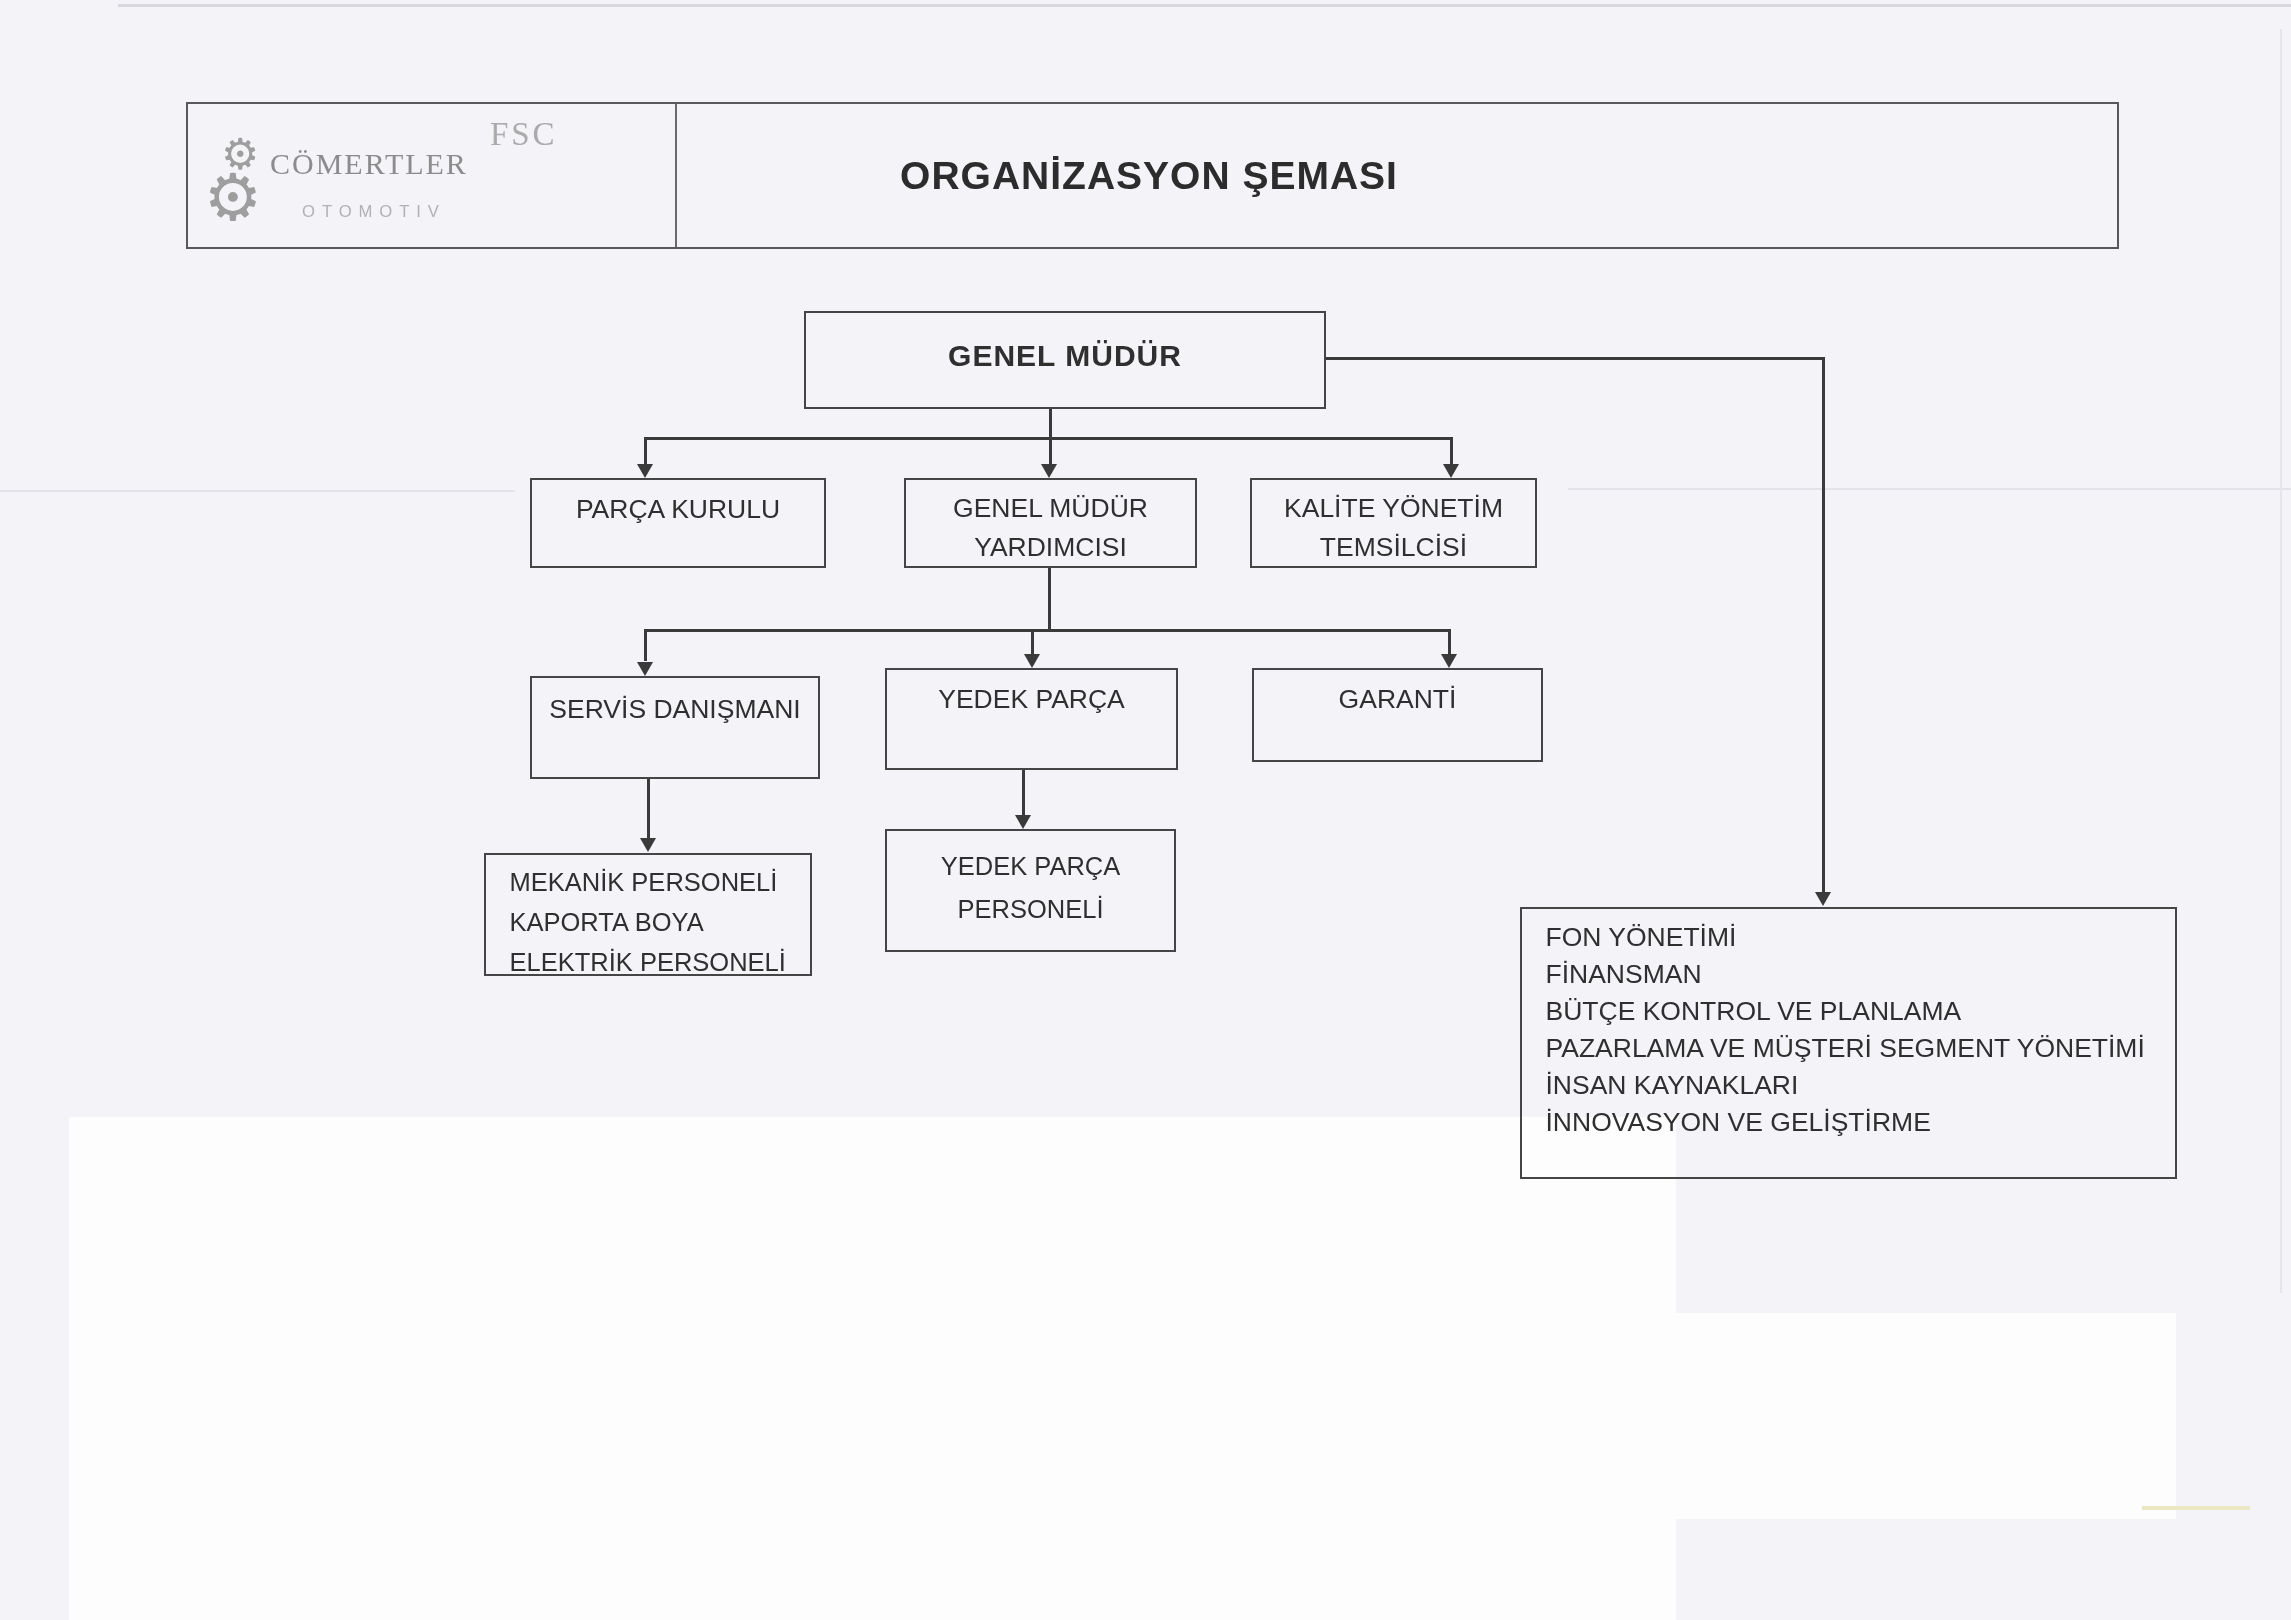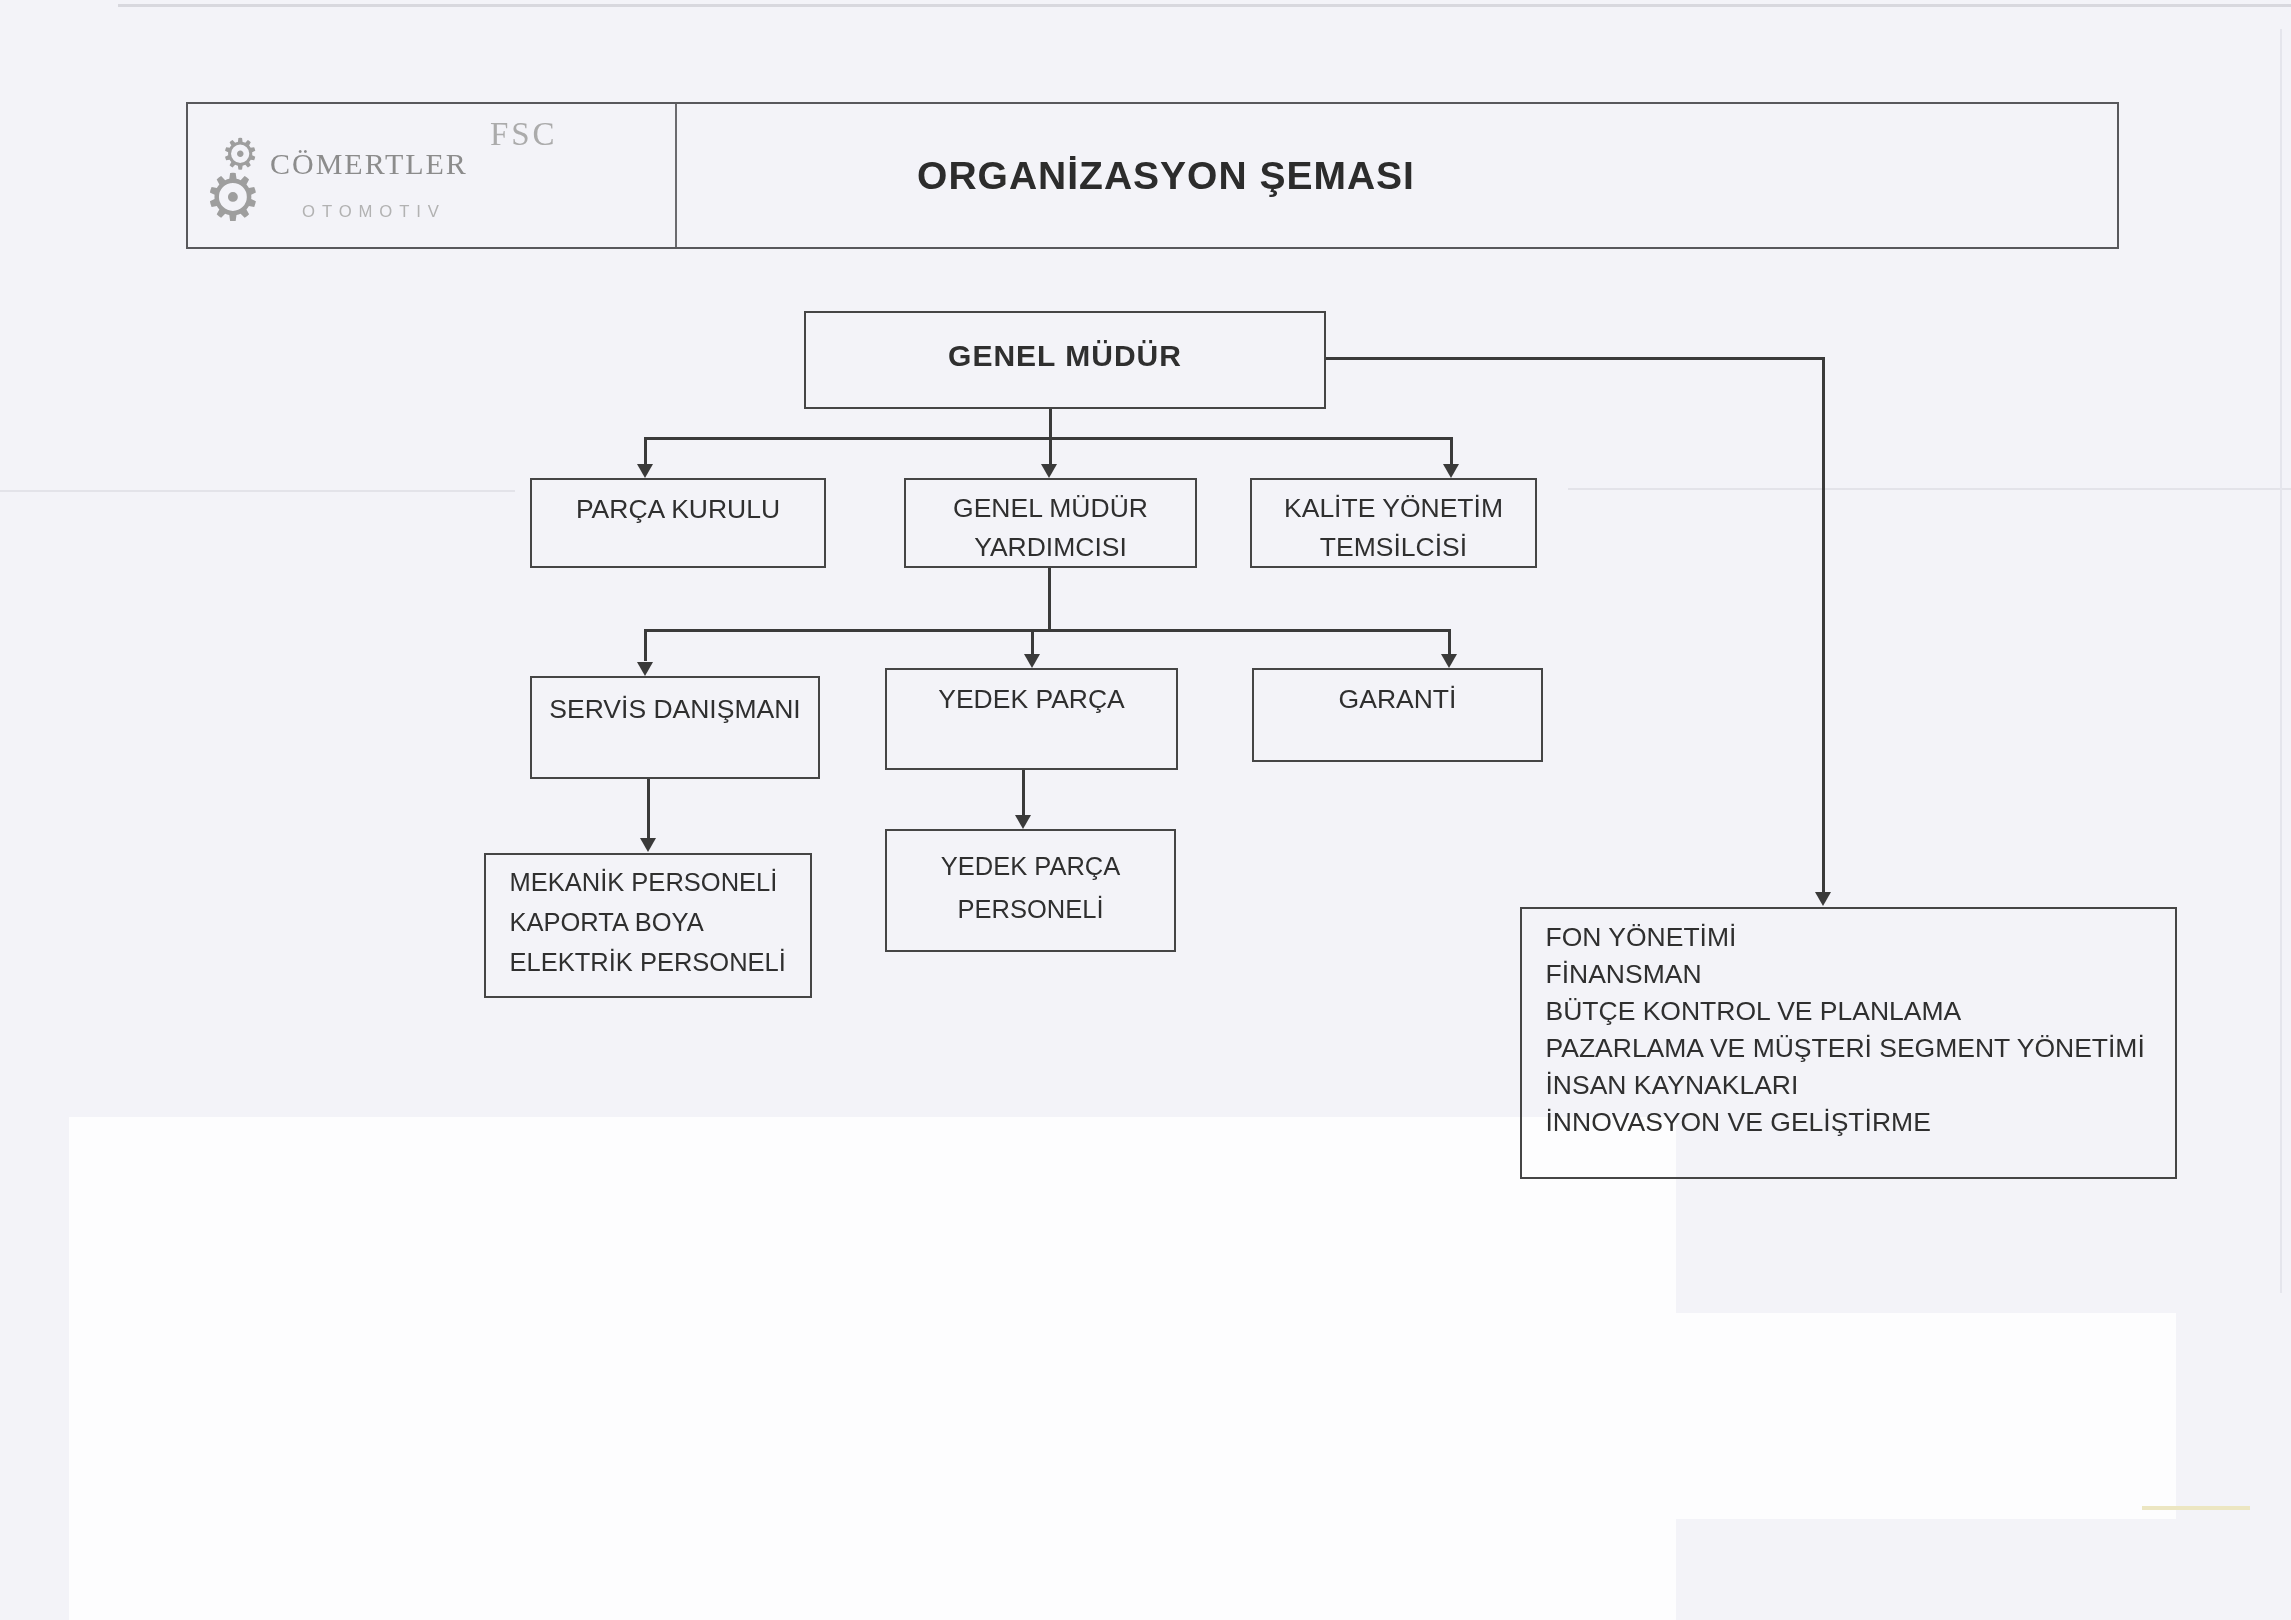--- a/index.html
+++ b/index.html
@@ -16,21 +16,21 @@
   .a-fold-r    { left:1568px; top:488px; width:723px; height:2px; background:#e3e3e9; }
   .a-edge-r    { left:2280px; top:29px; width:2px; height:1264px; background:#e5e5ec; }
   .a-white-1   { left:69px;  top:1117px; width:1607px; height:503px; background:#fdfdfe; }
   .a-white-2   { left:1470px; top:1313px; width:706px; height:206px; background:#fdfdfe; }
   .a-yellow    { left:2142px; top:1506px; width:108px; height:3.9px; background:#ece6c2; }
   
   .hdr { position:absolute; left:186px; top:102px; width:1929px; height:143px;
          border:2px solid #58585c; background:transparent; z-index:2; }
   .hdr-cell { position:absolute; top:0; height:100%; }
   .hdr-logo  { left:0; width:487px; border-right:2px solid #6a6a6e; }
-  .hdr-title { left:489px; width:944px; display:flex; align-items:center; justify-content:center;padding-left:17px; }
+  .hdr-title { left:489px; width:944px; display:flex; align-items:center; justify-content:center; }
   .hdr-info  { left:1433px; right:0; }
   .title-text { font-size:39px; font-weight:bold; letter-spacing:1px; color:#2c2c2c; }
   
   .logo-el { position:absolute; }
   .gear { font-family:"DejaVu Sans", sans-serif; color:#9e9e9e; line-height:1; }
   .gear-sm { left:33px; top:29px; font-size:43px; }
   .gear-lg { left:15.7px; top:61px; font-size:65px; }
   .logo-fsc  { left:302px; top:11.8px;  font-size:33px; letter-spacing:2.9px; color:#ababab;
                font-family:"Liberation Serif", serif; }
   .logo-name { left:82px;  top:43px;  font-size:30px; letter-spacing:2px; color:#8c8c8c;
@@ -49,21 +49,21 @@
          text-align:center; font-size:26.5px; color:#2f2f2f; z-index:2;
          white-space:pre-line; }
   .b-gm      { left:804px;  top:311px; width:522px; height:98px; border-width:2.9px;
                font-size:30px; font-weight:bold; padding-top:25.5px; letter-spacing:1px; }
   .b-etik    { left:530px;  top:478px; width:296px; height:90px;  padding-top:13.7px; }
   .b-gmy     { left:904px;  top:478px; width:293px; height:90px;  padding-top:8.8px;  line-height:39px; }
   .b-kalite  { left:1250px; top:478px; width:287px; height:90px;  padding-top:8.8px;  line-height:39px; }
   .b-servis  { left:530px;  top:676px; width:290px; height:103px; padding-top:15.7px; }
   .b-yedek   { left:885px;  top:668px; width:293px; height:102px; padding-top:13.7px; }
   .b-garanti { left:1252px; top:668px; width:291px; height:94px; padding-top:13.7px; }
-  .b-mekanik { left:484px;  top:853px; width:328px; height:145px; text-align:left;
+  .b-mekanik { left:484px;  top:853px; width:328px; height:123px; text-align:left;
                font-size:25.5px; padding:6.9px 0 0 23.5px; line-height:40px; }
   .b-yppers  { left:885px;  top:829px; width:291px; height:123px; padding-top:13.7px;
                font-size:25.5px; line-height:43px; }
   .b-fon     { left:1520px; top:907px; width:657px; height:272px; text-align:left;
                padding:9.8px 0 0 23.5px; line-height:37px; }
   
   .vline, .hline { position:absolute; background:#3a3a3a; z-index:1; }
   .vline { width:2.9px; }
   .hline { height:2.9px; }
   .arrow { position:absolute; width:0; height:0; z-index:1;

